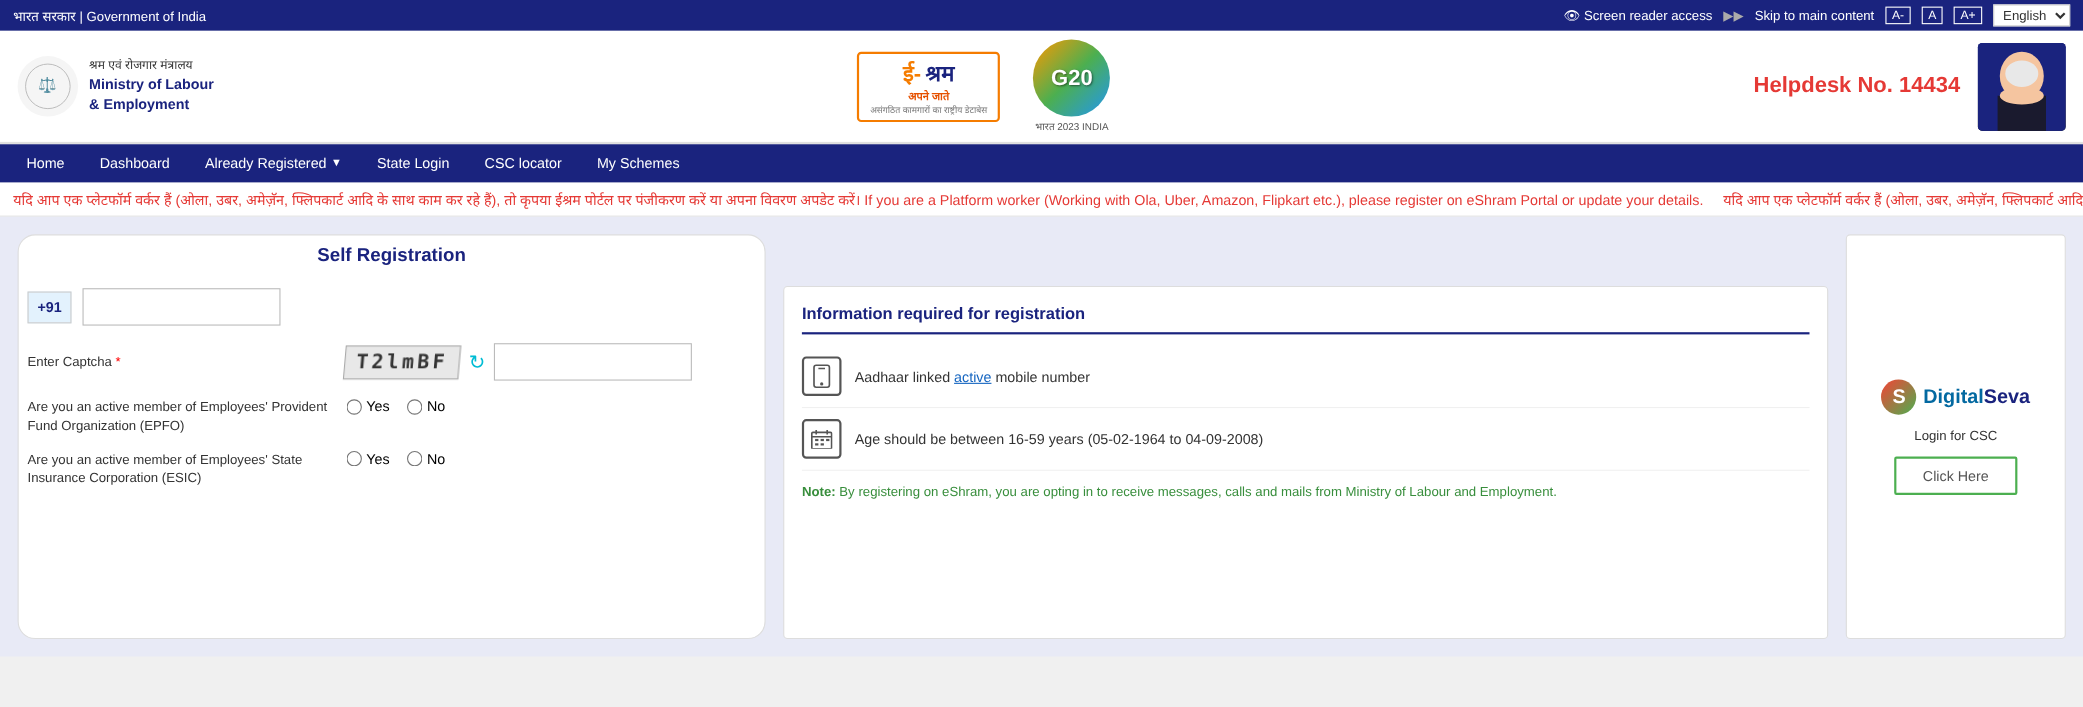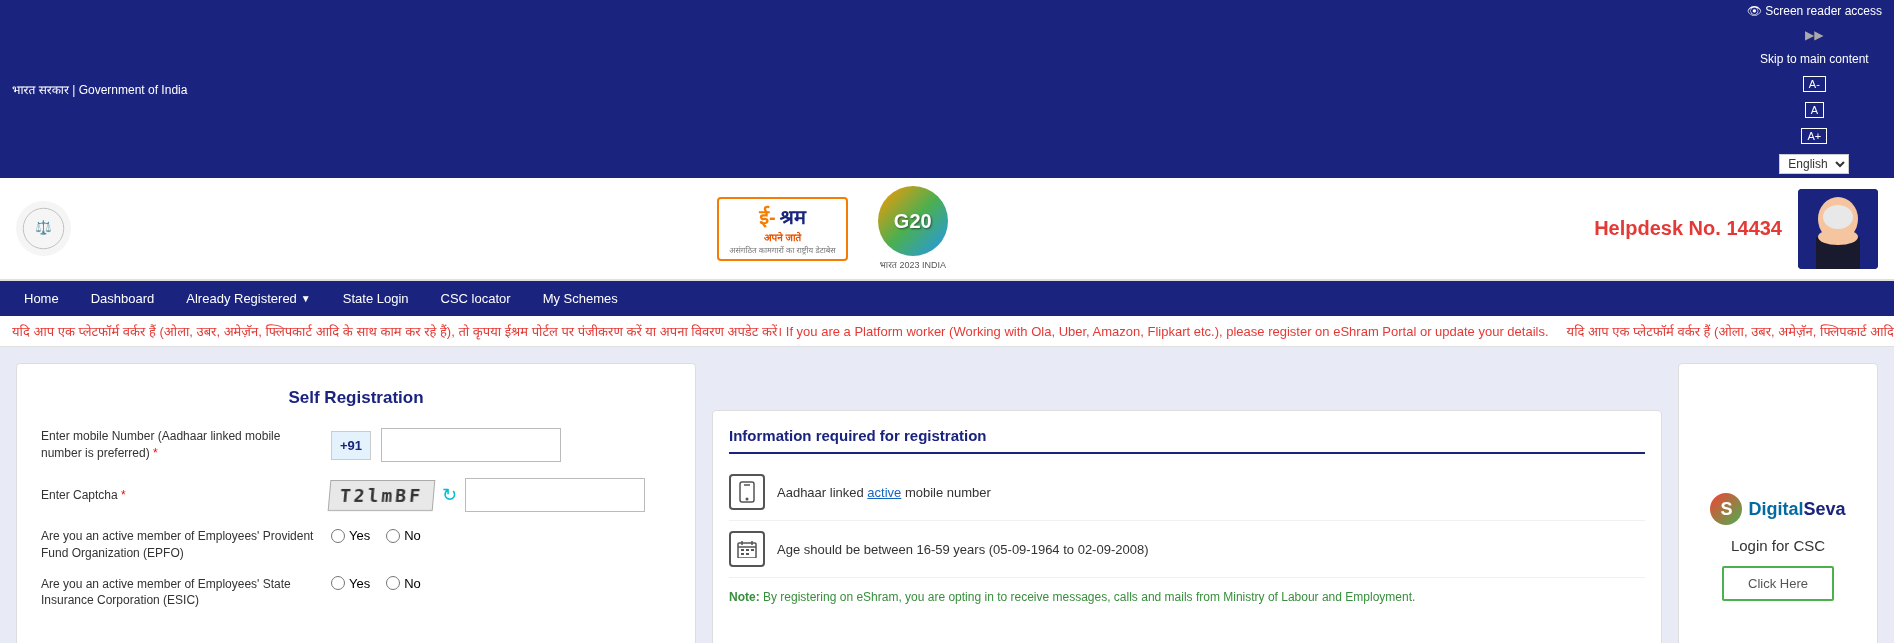--- a/index.html
+++ b/index.html
@@ -9,21 +9,21 @@
     .top-bar {
       background: #1a237e;
       color: white;
       display: flex;
       align-items: center;
       justify-content: space-between;
       padding: 4px 12px;
       font-size: 12px;
     }
     .top-bar-left { display: flex; align-items: center; gap: 6px; }
-    .top-bar-right { display: flex; align-items: center; gap: 10px; flex-direction: column; }
+    .top-bar-right { display: flex; align-items: center; gap: 10px; }
     .top-bar-right a { color: white; text-decoration: none; font-size: 12px; }
     .top-bar-right .font-btn {
       border: 1px solid white;
       padding: 1px 5px;
       color: white;
       cursor: pointer;
       font-size: 11px;
       background: transparent;
     }
     .top-bar-right select {
@@ -134,22 +134,22 @@
       display: flex;
       gap: 16px;
       background: #e8eaf6;
       min-height: 400px;
     }
 
     
     .registration-box {
       background: white;
       border: 1px solid #ddd;
-      border-radius: 4px;
-      padding: 24px;
+      border-radius: 16px;
+      padding: 8px;
       flex: 1.2;
       max-width: 680px;
     }
     .reg-title {
       text-align: center;
       font-size: 17px;
       font-weight: bold;
       color: #1a237e;
       margin-bottom: 20px;
     }
@@ -288,21 +288,21 @@
     }
     .ds-logo .s-icon {
       width: 32px; height: 32px;
       background: linear-gradient(135deg, #f44336, #4caf50);
       color: white;
       border-radius: 50%;
       display: flex; align-items: center; justify-content: center;
       font-size: 16px; font-weight: bold;
     }
 
-    .login-csc-label { font-size: 15px; color: #333; text-align: center; }
+    .login-csc-label { font-size: 12px; color: #333; text-align: center; }
     .click-here-btn {
       border: 2px solid #4caf50;
       color: #555;
       padding: 8px 24px;
       background: white;
       font-size: 13px;
       cursor: pointer;
       border-radius: 2px;
     }
 
@@ -334,20 +334,25 @@
 </div>
 
 <div class="header">
   <div class="header-logo">
     <div class="emblem-img">
       <svg width="45" height="45" viewBox="0 0 100 100">
         <circle cx="50" cy="50" r="45" fill="#f5f5f5" stroke="#bbb" stroke-width="2"></circle>
         <text x="50" y="58" text-anchor="middle" font-size="30">⚖️</text>
       </svg>
     </div>
+    <div class="ministry-text">
+      <div class="hindi">श्रम एवं रोजगार मंत्रालय</div>
+      <div class="english">Ministry of Labour</div>
+      <div class="english">&amp; Employment</div>
+    </div>
   </div>
 
   <div class="header-center">
 
     <div class="eshram-logo">
       <div style="display:flex;align-items:center;gap:4px;">
         <span style="color:#f57c00;font-size:20px;font-weight:bold;">ई-</span>
         <span style="color:#1a237e;font-size:20px;font-weight:bold;">श्रम</span>
       </div>
       <div style="font-size:10px;color:#e65100;font-weight:bold;">अपने जाते</div>
@@ -393,24 +398,20 @@
     यदि आप एक प्लेटफॉर्म वर्कर हैं (ओला, उबर, अमेज़ॅन, फ्लिपकार्ट आदि के साथ काम कर रहे हैं), तो कृपया ईश्रम पोर्टल पर पंजीकरण करें या अपना विवरण अपडेट करें। If you are a Platform worker (Working with Ola, Uber, Amazon, Flipkart etc.), please register on eShram Portal or update your details.&nbsp;&nbsp;&nbsp;&nbsp;&nbsp;यदि आप एक प्लेटफॉर्म वर्कर हैं (ओला, उबर, अमेज़ॅन, फ्लिपकार्ट आदि के साथ काम कर रहे हैं), तो कृपया ईश्रम पोर्टल पर पंजीकरण करें या अपना विवरण अपडेट करें।
   </span>
 </div>
 
 <div class="main-content">
 
   <div class="registration-box">
     <div class="reg-title">Self Registration</div>
 
     <div class="form-row">
-      <div class="form-label">
-        <span>Enter mobile Number (Aadhaar linked mobile number is preferred)</span>
-        <span class="required"> *</span>
-      </div>
       <span class="country-code">+91</span>
       <input type="text" class="form-input" placeholder="" style="">
     </div>
 
     <div class="captcha-row">
       <div class="captcha-label">
         <span>Enter Captcha</span>
         <span class="required"> *</span>
       </div>
       <div class="captcha-img">T2lmBF</div>
@@ -470,21 +471,21 @@
           <line x1="1" y1="7" x2="19" y2="7" stroke="#555" stroke-width="1.5"></line>
           <line x1="5" y1="1" x2="5" y2="5" stroke="#555" stroke-width="1.5"></line>
           <line x1="15" y1="1" x2="15" y2="5" stroke="#555" stroke-width="1.5"></line>
           <rect x="4" y="9" width="3" height="2" fill="#555"></rect>
           <rect x="9" y="9" width="3" height="2" fill="#555"></rect>
           <rect x="14" y="9" width="3" height="2" fill="#555"></rect>
           <rect x="4" y="13" width="3" height="2" fill="#555"></rect>
           <rect x="9" y="13" width="3" height="2" fill="#555"></rect>
         </svg>
       </div>
-      <span>Age should be between 16-59 years (05-09-1964 to 02-09-2008)</span>
+      <span>Age should be between 16-59 years (05-02-1964 to 04-09-2008)</span>
     </div>
 
     <div class="info-note">
       <strong>Note:</strong>
       <span> By registering on eShram, you are opting in to receive messages, calls and mails from Ministry of Labour and Employment.</span>
     </div>
   </div>
 
   <div class="digital-seva-panel">
     <div class="ds-logo">

